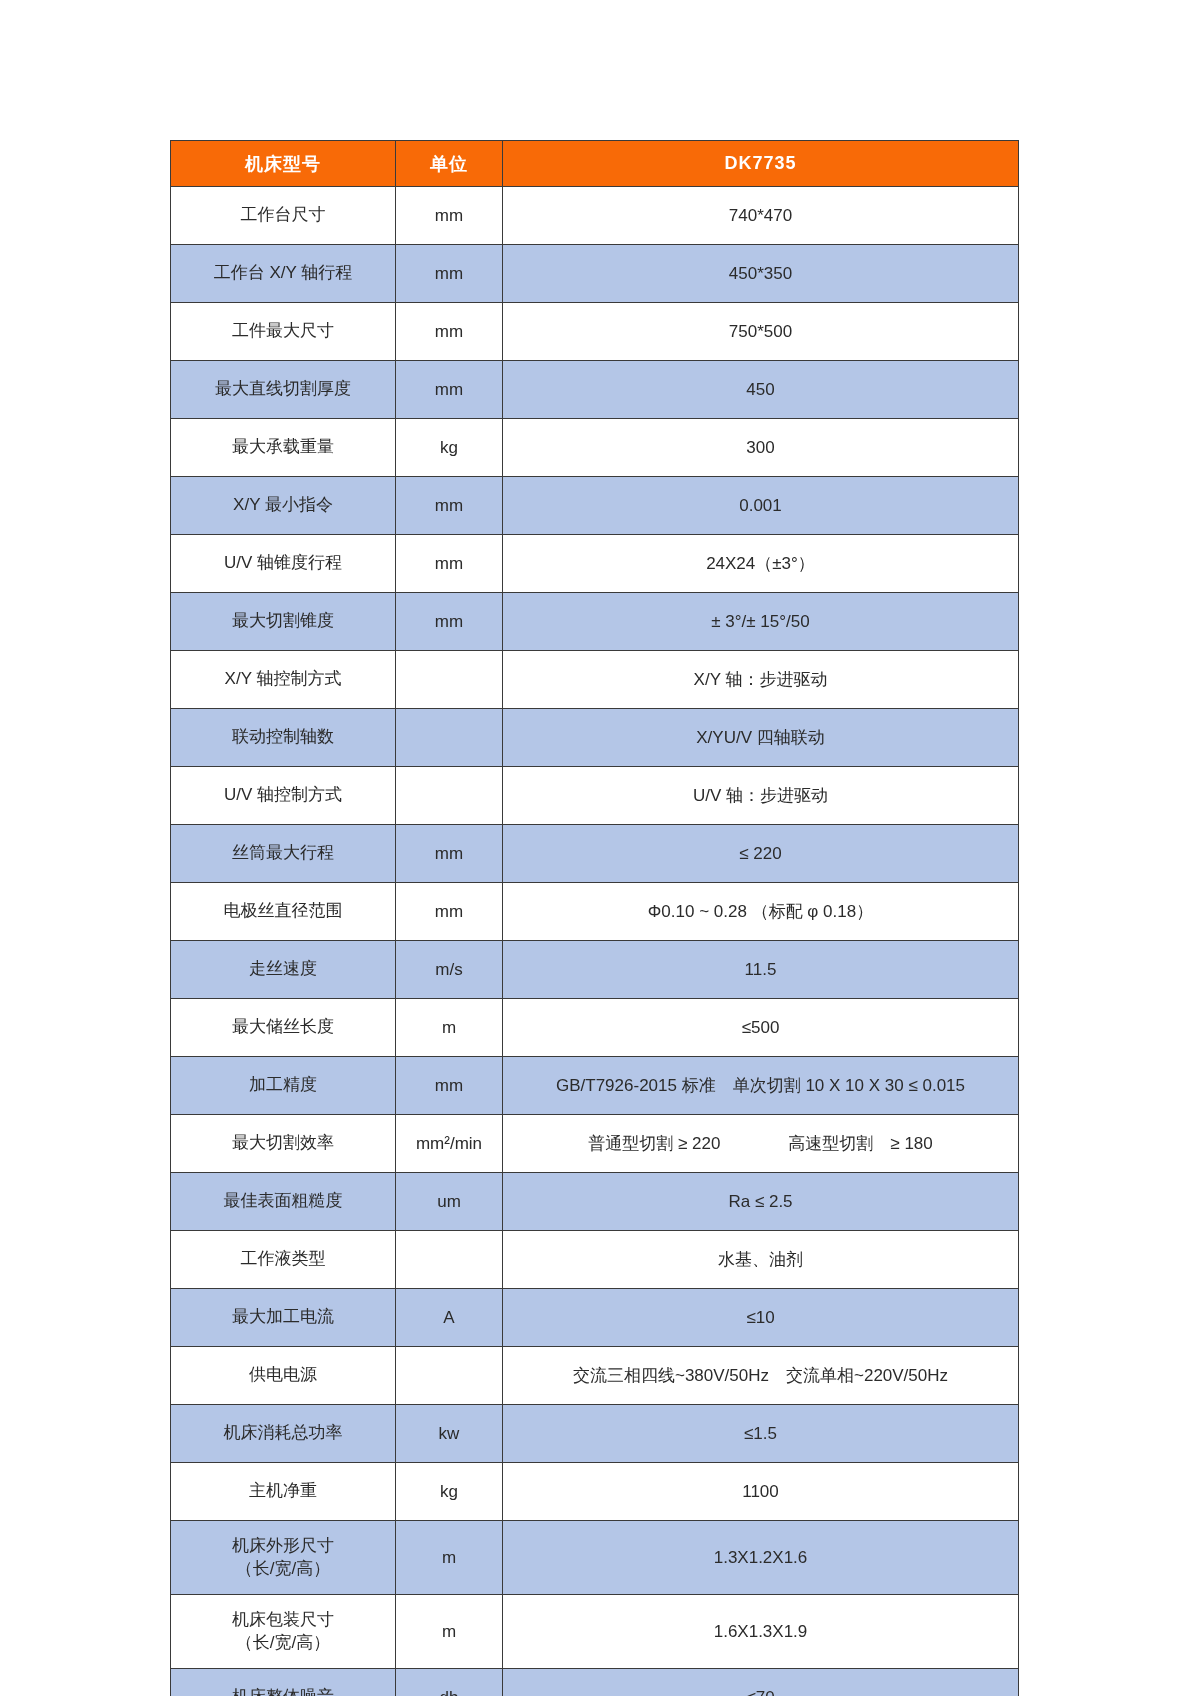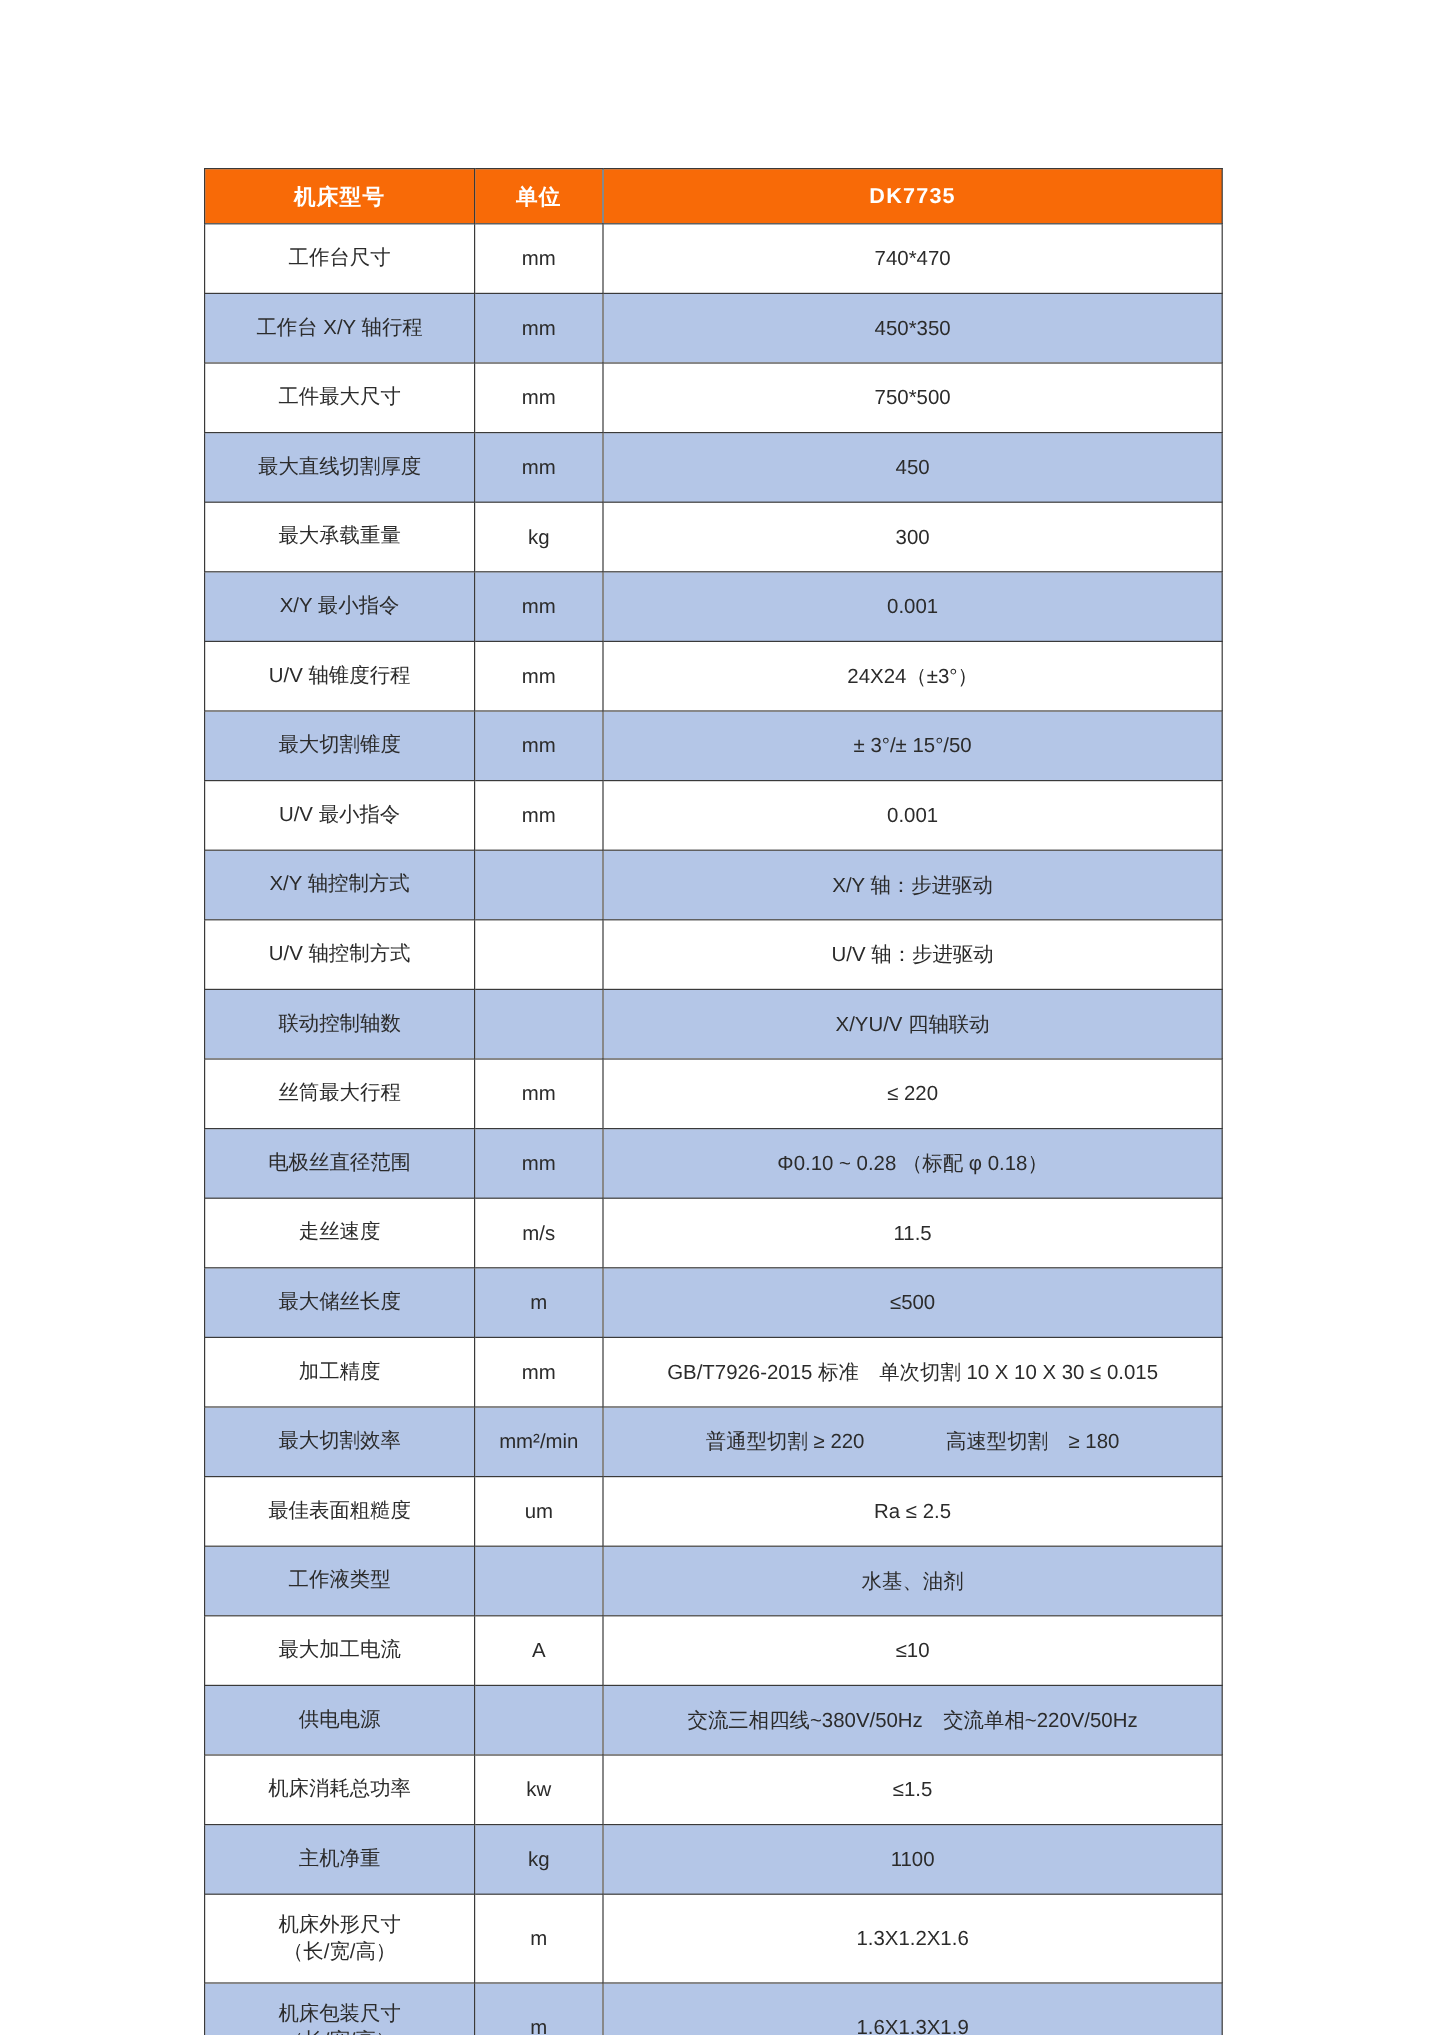--- a/index.html
+++ b/index.html
@@ -101,38 +101,33 @@
           <td data-name="spec-label">U/V 轴锥度行程</td>
           <td data-name="spec-unit">mm</td>
           <td data-name="spec-value">24X24（±3°）</td>
         </tr>
         <tr data-name="table-row">
           <td data-name="spec-label">最大切割锥度</td>
           <td data-name="spec-unit">mm</td>
           <td data-name="spec-value">± 3°/± 15°/50</td>
         </tr>
         <tr data-name="table-row">
-          <td data-name="spec-label">U/V 最小指令</td>
-          <td data-name="spec-unit">mm</td>
-          <td data-name="spec-value">0.001</td>
-        </tr>
-        <tr data-name="table-row">
           <td data-name="spec-label">X/Y 轴控制方式</td>
           <td data-name="spec-unit"></td>
           <td data-name="spec-value">X/Y 轴：步进驱动</td>
         </tr>
         <tr data-name="table-row">
+          <td data-name="spec-label">联动控制轴数</td>
+          <td data-name="spec-unit"></td>
+          <td data-name="spec-value">X/YU/V 四轴联动</td>
+        </tr>
+        <tr data-name="table-row">
           <td data-name="spec-label">U/V 轴控制方式</td>
           <td data-name="spec-unit"></td>
           <td data-name="spec-value">U/V 轴：步进驱动</td>
-        </tr>
-        <tr data-name="table-row">
-          <td data-name="spec-label">联动控制轴数</td>
-          <td data-name="spec-unit"></td>
-          <td data-name="spec-value">X/YU/V 四轴联动</td>
         </tr>
         <tr data-name="table-row">
           <td data-name="spec-label">丝筒最大行程</td>
           <td data-name="spec-unit">mm</td>
           <td data-name="spec-value">≤ 220</td>
         </tr>
         <tr data-name="table-row">
           <td data-name="spec-label">电极丝直径范围</td>
           <td data-name="spec-unit">mm</td>
           <td data-name="spec-value">Φ0.10 ~ 0.28 （标配 φ 0.18）</td>

